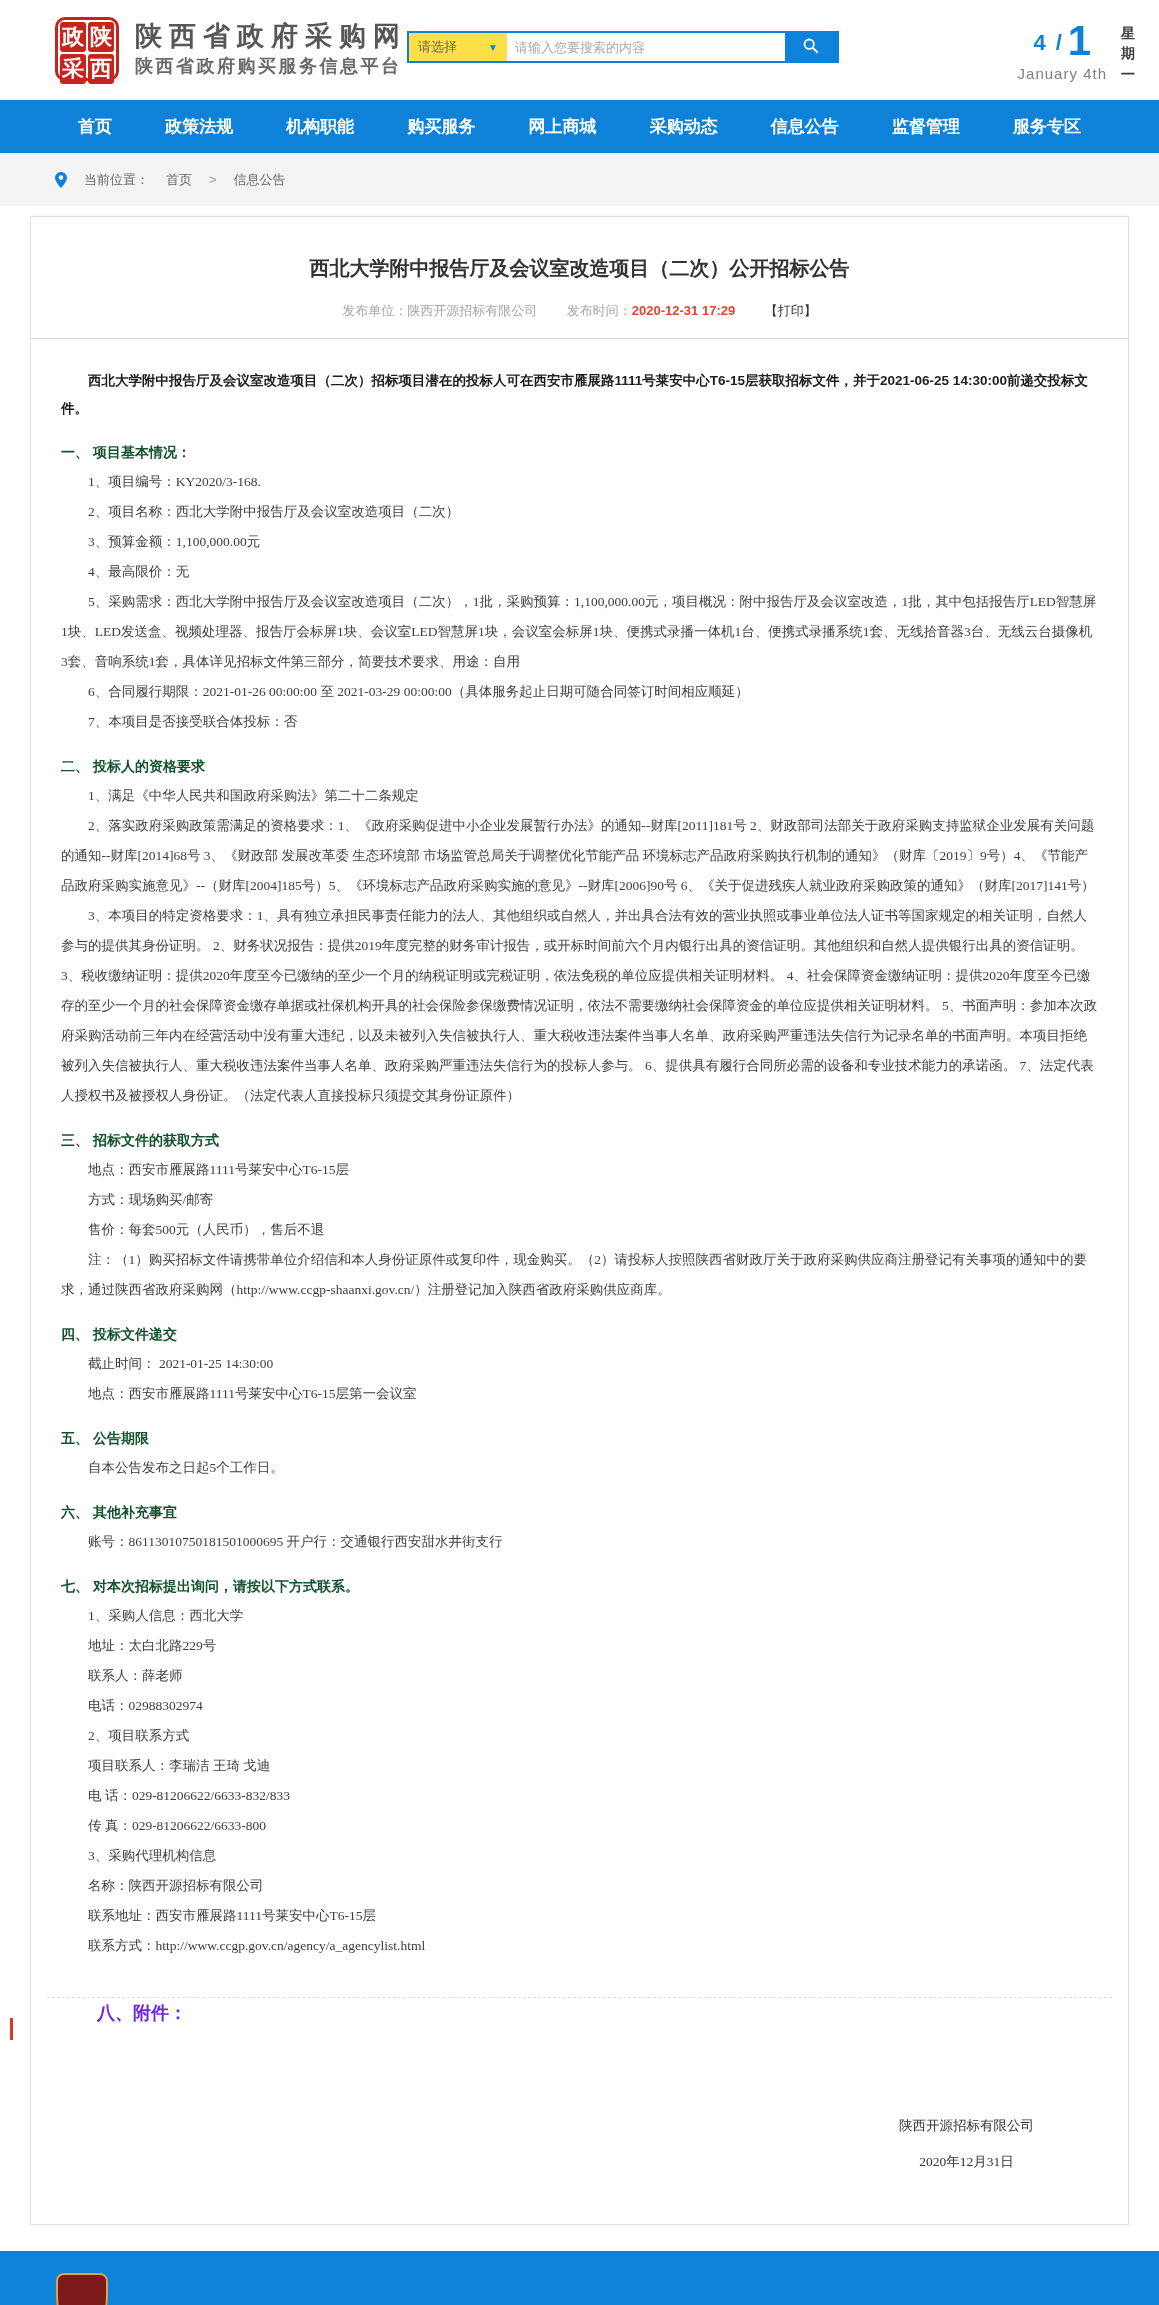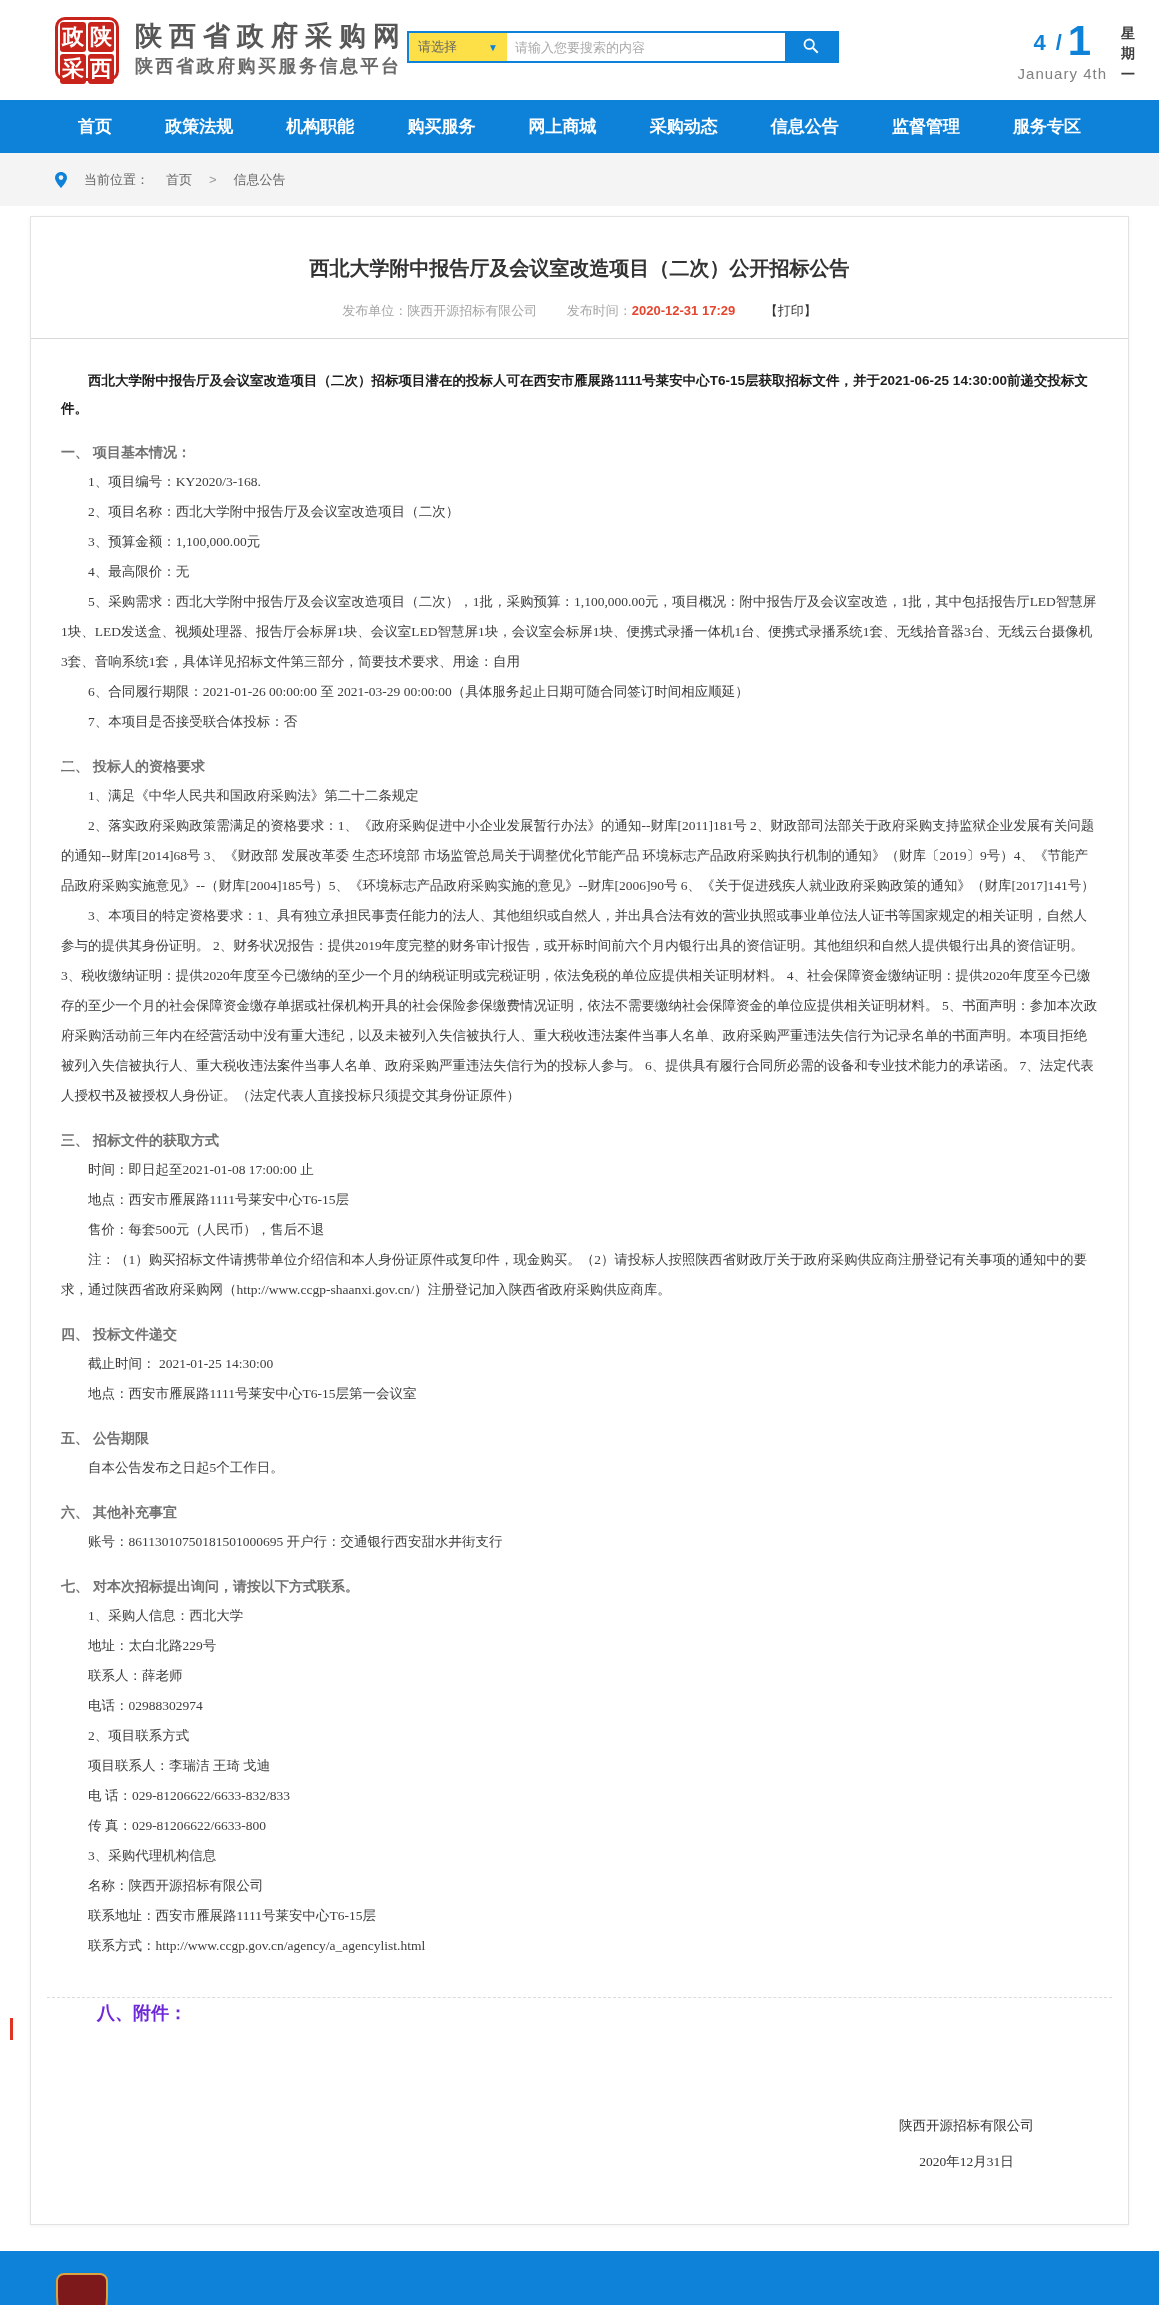--- a/index.html
+++ b/index.html
@@ -40,21 +40,21 @@
   .card-head { padding-top:38px; }
   .art-title { text-align:center; font-size:20px; font-weight:bold; color:#333; margin:0; }
   .pub-row { text-align:center; margin-top:20px; font-size:13px; color:#a6a6a6; }
   .pub-row .gap { display:inline-block; width:26px; }
   .pub-time { color:#e5442d; font-weight:bold; }
   .print-btn { color:#333; margin-left:26px; cursor:pointer; }
   .head-divider { border:none; border-top:1px solid #d9d9d9; margin:18px 0 0; }
   .art-body { padding:28px 30px 0; font-family:"Liberation Serif", serif; font-size:13.5px; color:#3d3d3d; }
   .art-body p { margin:0; line-height:30px; text-indent:2em; }
   p.intro { font-family:"Liberation Sans", sans-serif; font-weight:bold; color:#1e1e1e; line-height:28px; margin-bottom:12px; }
-  .art-body p.sec-h { font-family:"Liberation Sans", sans-serif; font-weight:bold; color:#737373; text-indent:0; margin-top:14px; font-size:14px; }
+  .art-body p.sec-h { font-family:"Liberation Sans", sans-serif; font-weight:bold; color:#14532d; text-indent:0; margin-top:14px; font-size:14px; }
   .attach-divider { border:none; border-top:1px dashed #dcdcdc; margin:36px -14px 0; }
   .attach-h { font-family:"Liberation Sans", sans-serif; font-weight:bold; color:#6d28d9; font-size:18px; margin:30px 0 0; line-height:30px; }
   .sign-block { margin:80px 64px 0 auto; width:fit-content; text-align:center; font-size:13.5px; color:#333; line-height:36px; font-family:"Liberation Serif", serif; }
   .red-mark { position:absolute; left:10px; top:2018px; width:3px; height:22px; background:#e03324; }
   
   .footer { background:#0e82d9; height:127px; position:relative; color:#fff; margin-top:0; }
   .f-shield { position:absolute; left:56px; top:22px; width:52px; height:62px; background:#7d181b; border:2px solid #d9a441; border-radius:8px 8px 50% 50% / 8px 8px 62% 62%; }
   .f-lines { position:absolute; left:170px; top:18px; font-size:12.5px; line-height:28px; color:#f2f9ff; }
 </style>
 </head>
@@ -155,22 +155,22 @@
         <p>3、预算金额：1,100,000.00元</p>
         <p>4、最高限价：无</p>
         <p>5、采购需求：西北大学附中报告厅及会议室改造项目（二次），1批，采购预算：1,100,000.00元，项目概况：附中报告厅及会议室改造，1批，其中包括报告厅LED智慧屏1块、LED发送盒、视频处理器、报告厅会标屏1块、会议室LED智慧屏1块，会议室会标屏1块、便携式录播一体机1台、便携式录播系统1套、无线拾音器3台、无线云台摄像机3套、音响系统1套，具体详见招标文件第三部分，简要技术要求、用途：自用</p>
         <p>6、合同履行期限：2021-01-26 00:00:00 至 2021-03-29 00:00:00（具体服务起止日期可随合同签订时间相应顺延）</p>
         <p>7、本项目是否接受联合体投标：否</p>
         <p class="sec-h">二、 投标人的资格要求</p>
         <p>1、满足《中华人民共和国政府采购法》第二十二条规定</p>
         <p>2、落实政府采购政策需满足的资格要求：1、《政府采购促进中小企业发展暂行办法》的通知--财库[2011]181号 2、财政部司法部关于政府采购支持监狱企业发展有关问题的通知--财库[2014]68号 3、《财政部 发展改革委 生态环境部 市场监管总局关于调整优化节能产品 环境标志产品政府采购执行机制的通知》（财库〔2019〕9号）4、《节能产品政府采购实施意见》--（财库[2004]185号）5、《环境标志产品政府采购实施的意见》--财库[2006]90号 6、《关于促进残疾人就业政府采购政策的通知》（财库[2017]141号）</p>
         <p>3、本项目的特定资格要求：1、具有独立承担民事责任能力的法人、其他组织或自然人，并出具合法有效的营业执照或事业单位法人证书等国家规定的相关证明，自然人参与的提供其身份证明。 2、财务状况报告：提供2019年度完整的财务审计报告，或开标时间前六个月内银行出具的资信证明。其他组织和自然人提供银行出具的资信证明。 3、税收缴纳证明：提供2020年度至今已缴纳的至少一个月的纳税证明或完税证明，依法免税的单位应提供相关证明材料。 4、社会保障资金缴纳证明：提供2020年度至今已缴存的至少一个月的社会保障资金缴存单据或社保机构开具的社会保险参保缴费情况证明，依法不需要缴纳社会保障资金的单位应提供相关证明材料。 5、书面声明：参加本次政府采购活动前三年内在经营活动中没有重大违纪，以及未被列入失信被执行人、重大税收违法案件当事人名单、政府采购严重违法失信行为记录名单的书面声明。本项目拒绝被列入失信被执行人、重大税收违法案件当事人名单、政府采购严重违法失信行为的投标人参与。 6、提供具有履行合同所必需的设备和专业技术能力的承诺函。 7、法定代表人授权书及被授权人身份证。（法定代表人直接投标只须提交其身份证原件）</p>
         <p class="sec-h">三、 招标文件的获取方式</p>
-        <p>时间：即日起至2021-01-08 17:00:00 止</p>
         <p>地点：西安市雁展路1111号莱安中心T6-15层</p>
+        <p>方式：现场购买/邮寄</p>
         <p>售价：每套500元（人民币），售后不退</p>
         <p>注：（1）购买招标文件请携带单位介绍信和本人身份证原件或复印件，现金购买。（2）请投标人按照陕西省财政厅关于政府采购供应商注册登记有关事项的通知中的要求，通过陕西省政府采购网（http://www.ccgp-shaanxi.gov.cn/）注册登记加入陕西省政府采购供应商库。</p>
         <p class="sec-h">四、 投标文件递交</p>
         <p>截止时间： 2021-01-25 14:30:00</p>
         <p>地点：西安市雁展路1111号莱安中心T6-15层第一会议室</p>
         <p class="sec-h">五、 公告期限</p>
         <p>自本公告发布之日起5个工作日。</p>
         <p class="sec-h">六、 其他补充事宜</p>
         <p>账号：86113010750181501000695 开户行：交通银行西安甜水井街支行</p>
         <p class="sec-h">七、 对本次招标提出询问，请按以下方式联系。</p>

